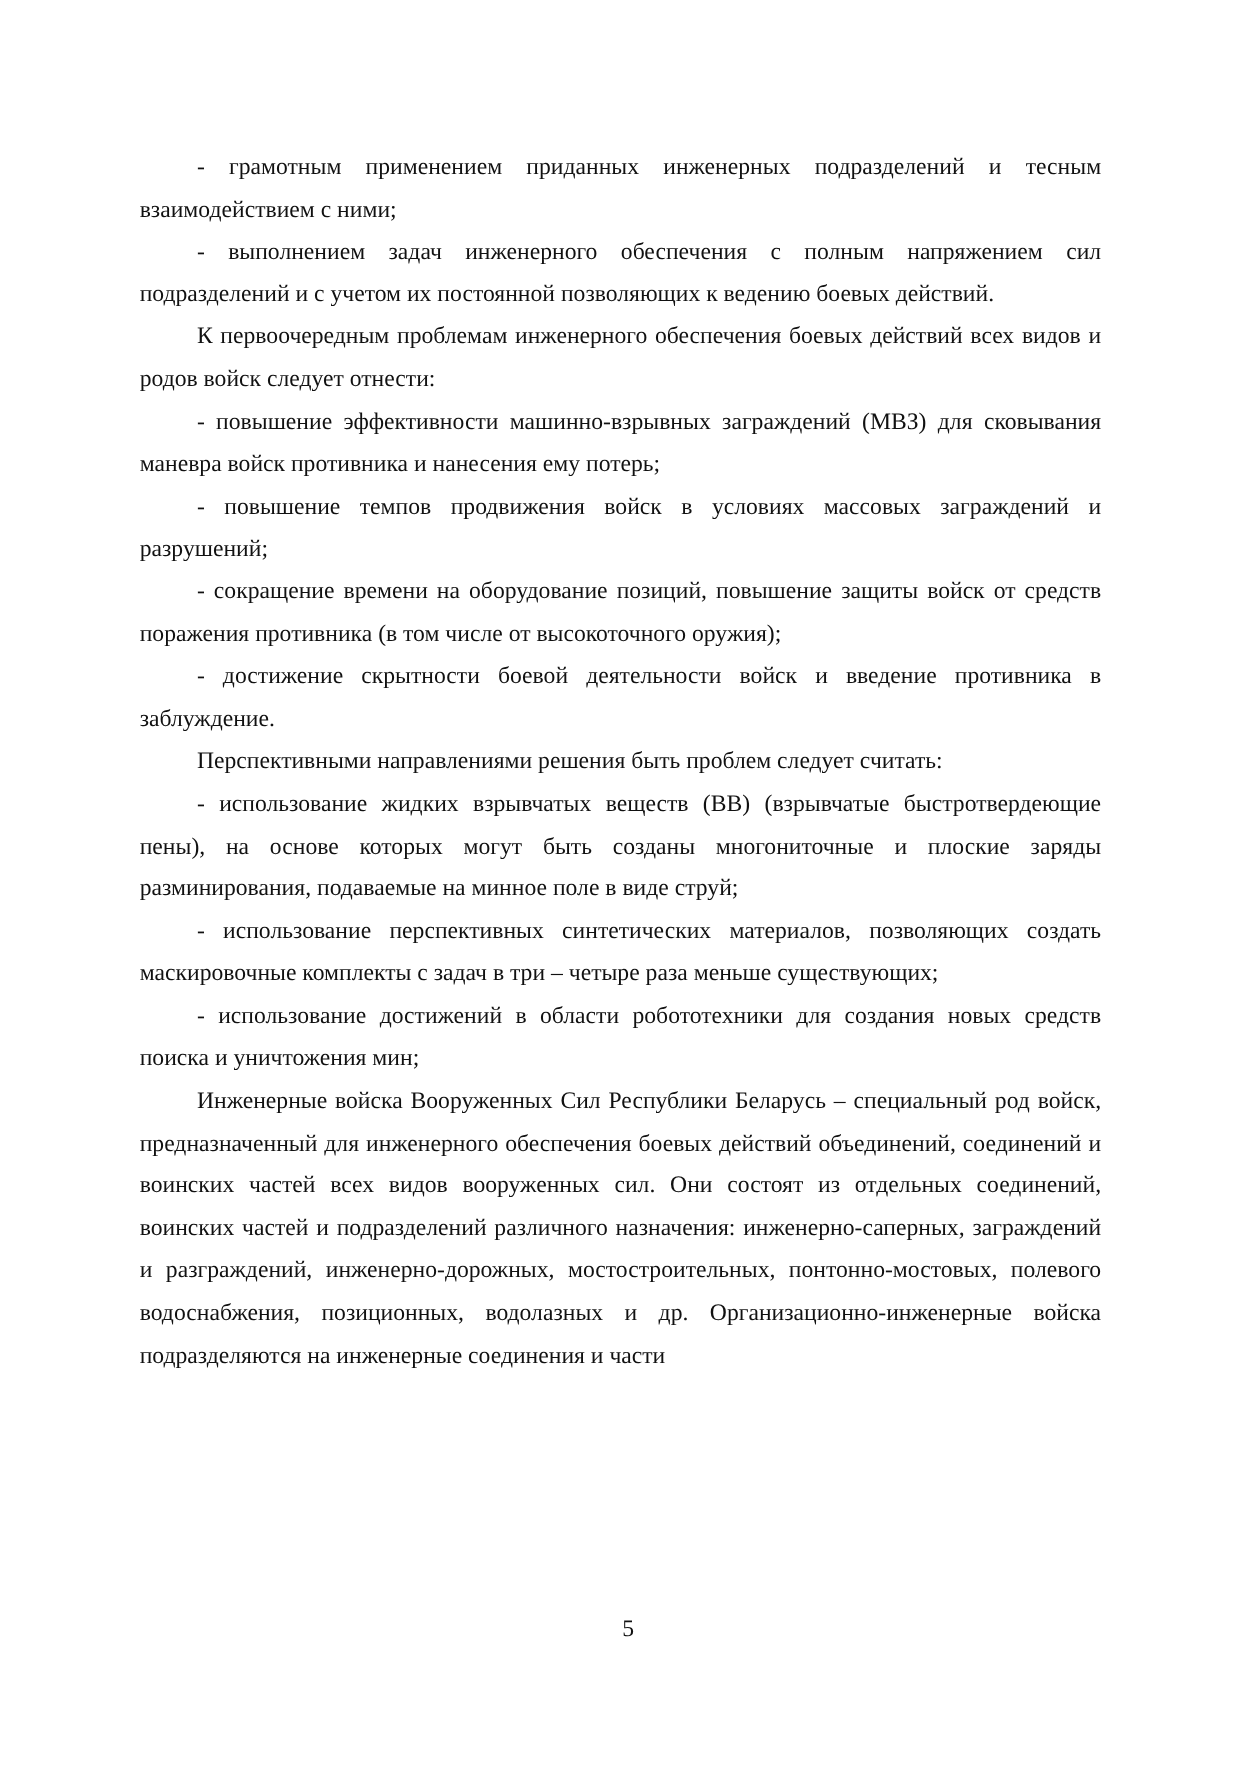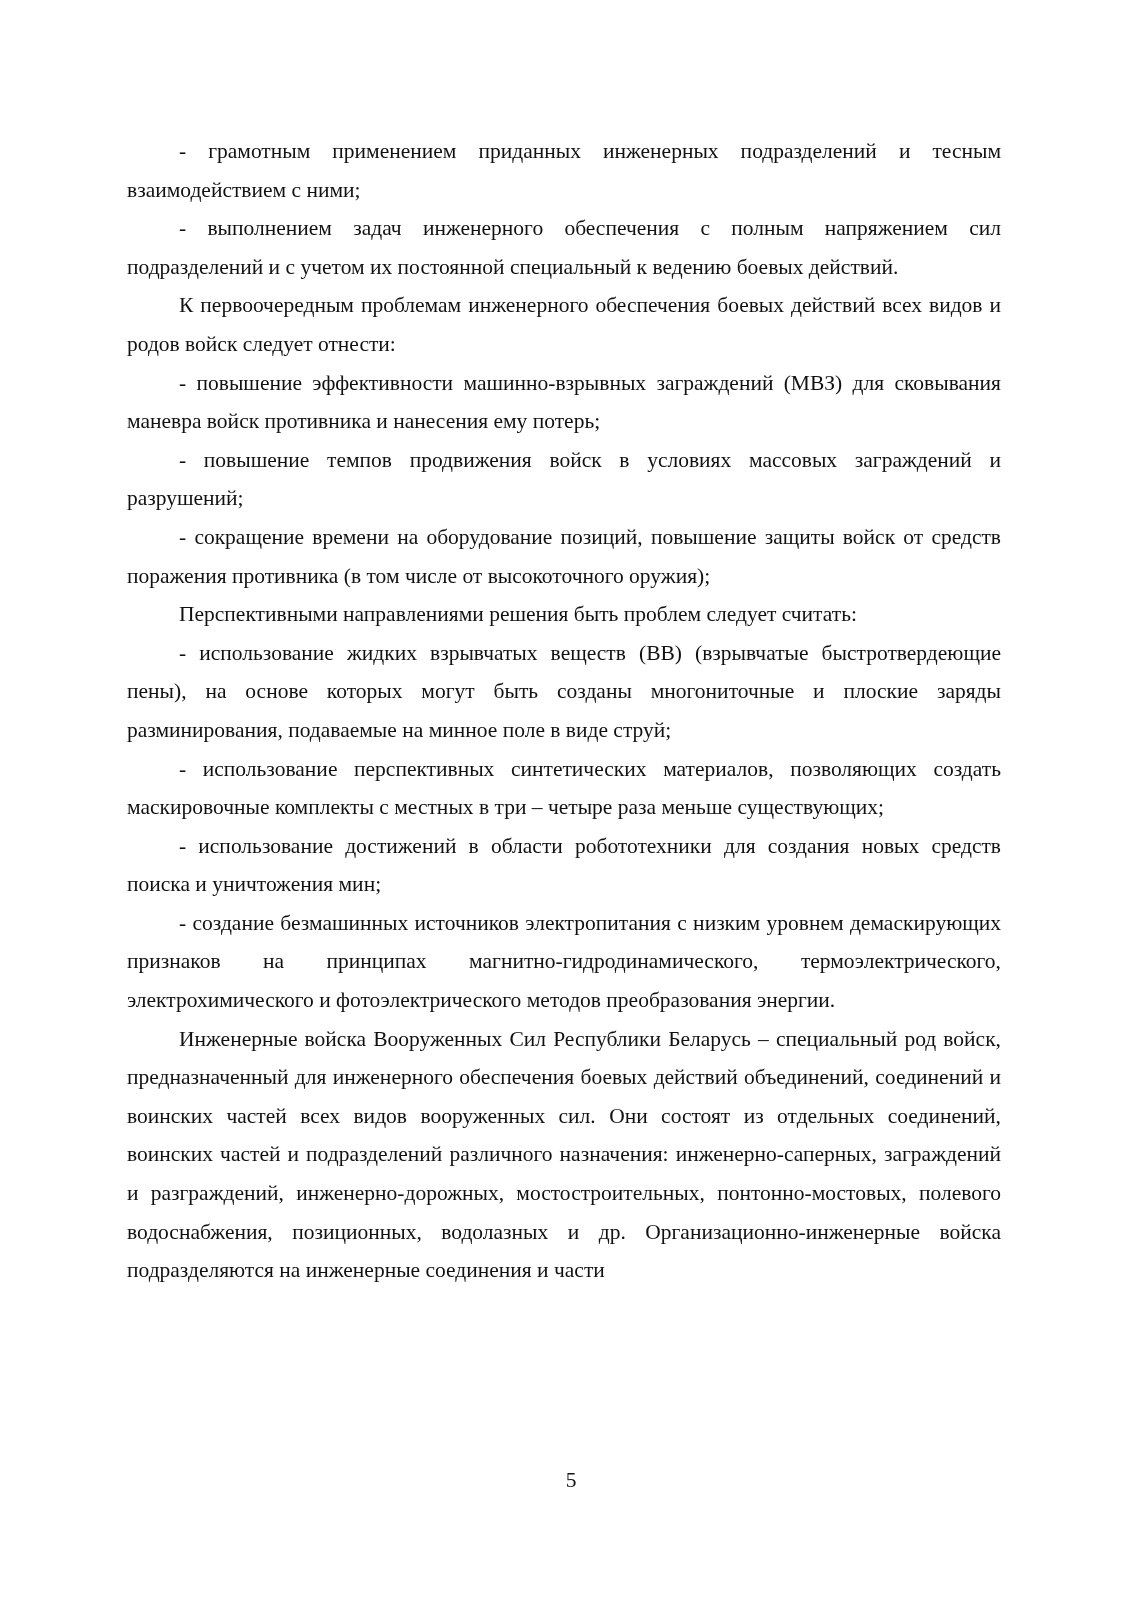--- a/index.html
+++ b/index.html
@@ -54,28 +54,28 @@
     color: #111111;
   }
 </style>
 </head>
 <body>
 
 <div class="page">
 
   <div class="content">
     <p class="para">- грамотным применением приданных инженерных подразделений и тесным взаимодействием с ними;</p>
-    <p class="para">- выполнением задач инженерного обеспечения с полным напряжением сил подразделений и с учетом их постоянной специальный к ведению боевых действий.</p>
+    <p class="para">- выполнением задач инженерного обеспечения с полным напряжением сил подразделений и с учетом их постоянной позволяющих к ведению боевых действий.</p>
     <p class="para">К первоочередным проблемам инженерного обеспечения боевых действий всех видов и родов войск следует отнести:</p>
     <p class="para">- повышение эффективности машинно-взрывных заграждений (МВЗ) для сковывания маневра войск противника и нанесения ему потерь;</p>
     <p class="para">- повышение темпов продвижения войск в условиях массовых заграждений и разрушений;</p>
     <p class="para">- сокращение времени на оборудование позиций, повышение защиты войск от средств поражения противника (в том числе от высокоточного оружия);</p>
+    <p class="para">- достижение скрытности боевой деятельности войск и введение противника в заблуждение.</p>
     <p class="para">Перспективными направлениями решения быть проблем следует считать:</p>
     <p class="para">- использование жидких взрывчатых веществ (ВВ) (взрывчатые быстротвердеющие пены), на основе которых могут быть созданы многониточные и плоские заряды разминирования, подаваемые на минное поле в виде струй;</p>
-    <p class="para">- использование перспективных синтетических материалов, позволяющих создать маскировочные комплекты с местных в три – четыре раза меньше существующих;</p>
+    <p class="para">- использование перспективных синтетических материалов, позволяющих создать маскировочные комплекты с задач в три – четыре раза меньше существующих;</p>
     <p class="para">- использование достижений в области робототехники для создания новых средств поиска и уничтожения мин;</p>
-    <p class="para">- создание безмашинных источников электропитания с низким уровнем демаскирующих признаков на принципах магнитно-гидродинамического, термоэлектрического, электрохимического и фотоэлектрического методов преобразования энергии.</p>
     <p class="para">Инженерные войска Вооруженных Сил Республики Беларусь – специальный род войск, предназначенный для инженерного обеспечения боевых действий объединений, соединений и воинских частей всех видов вооруженных сил. Они состоят из отдельных соединений, воинских частей и подразделений различного назначения: инженерно-саперных, заграждений и разграждений, инженерно-дорожных, мостостроительных, понтонно-мостовых, полевого водоснабжения, позиционных, водолазных и др. Организационно-инженерные войска подразделяются на инженерные соединения и части</p>
   </div>
 
   <div class="page-number">5</div>
 
 </div>
 
 </body></html>

